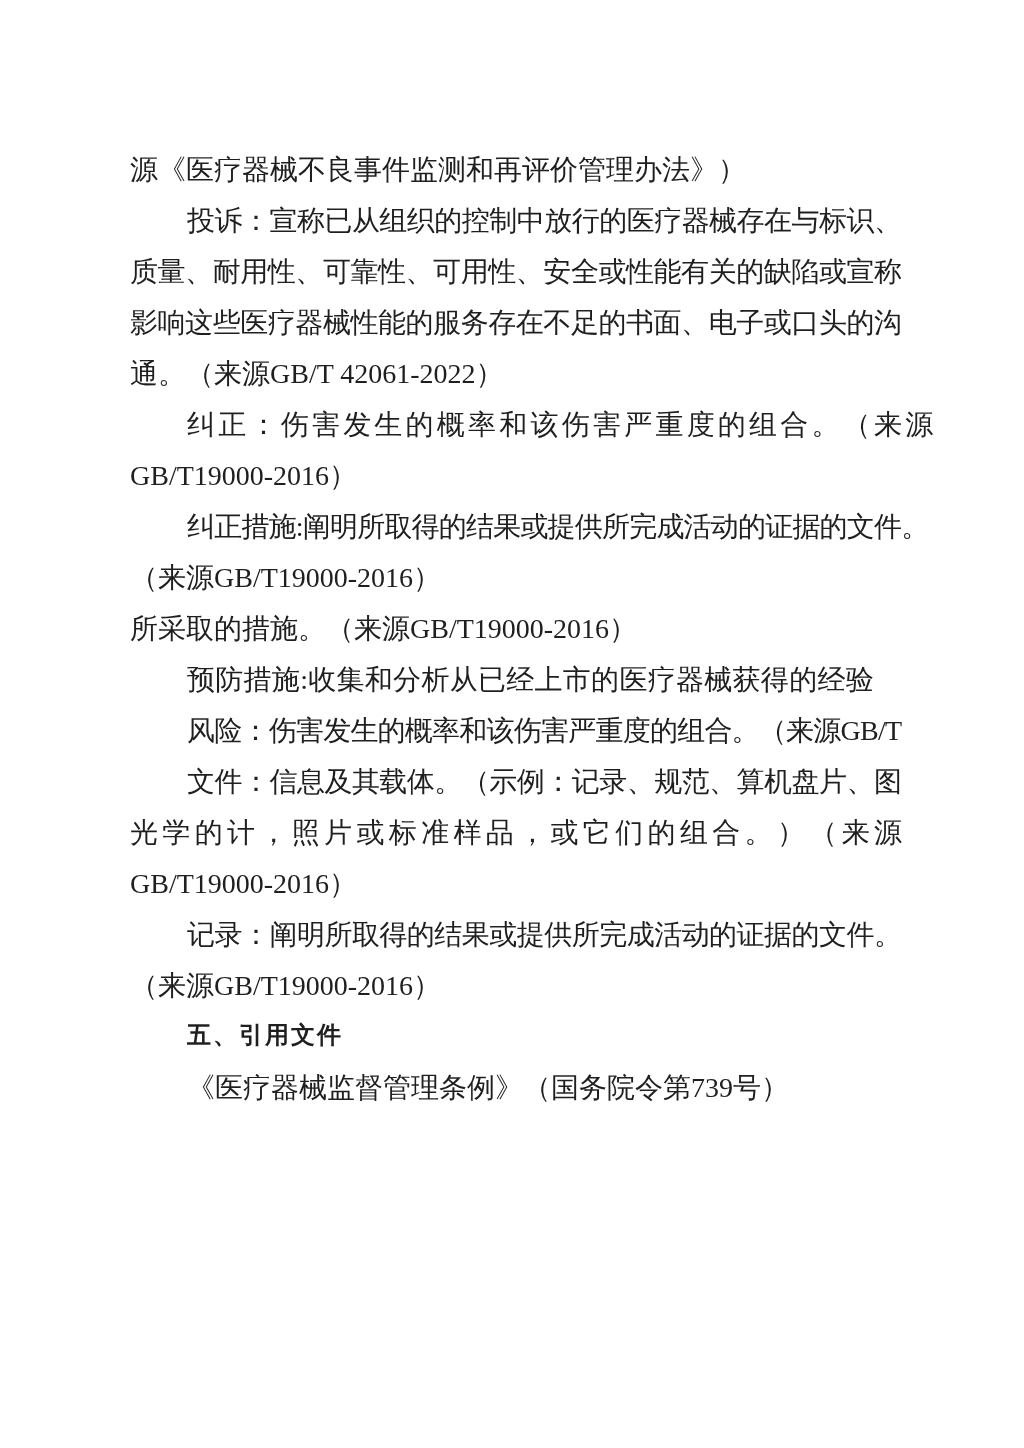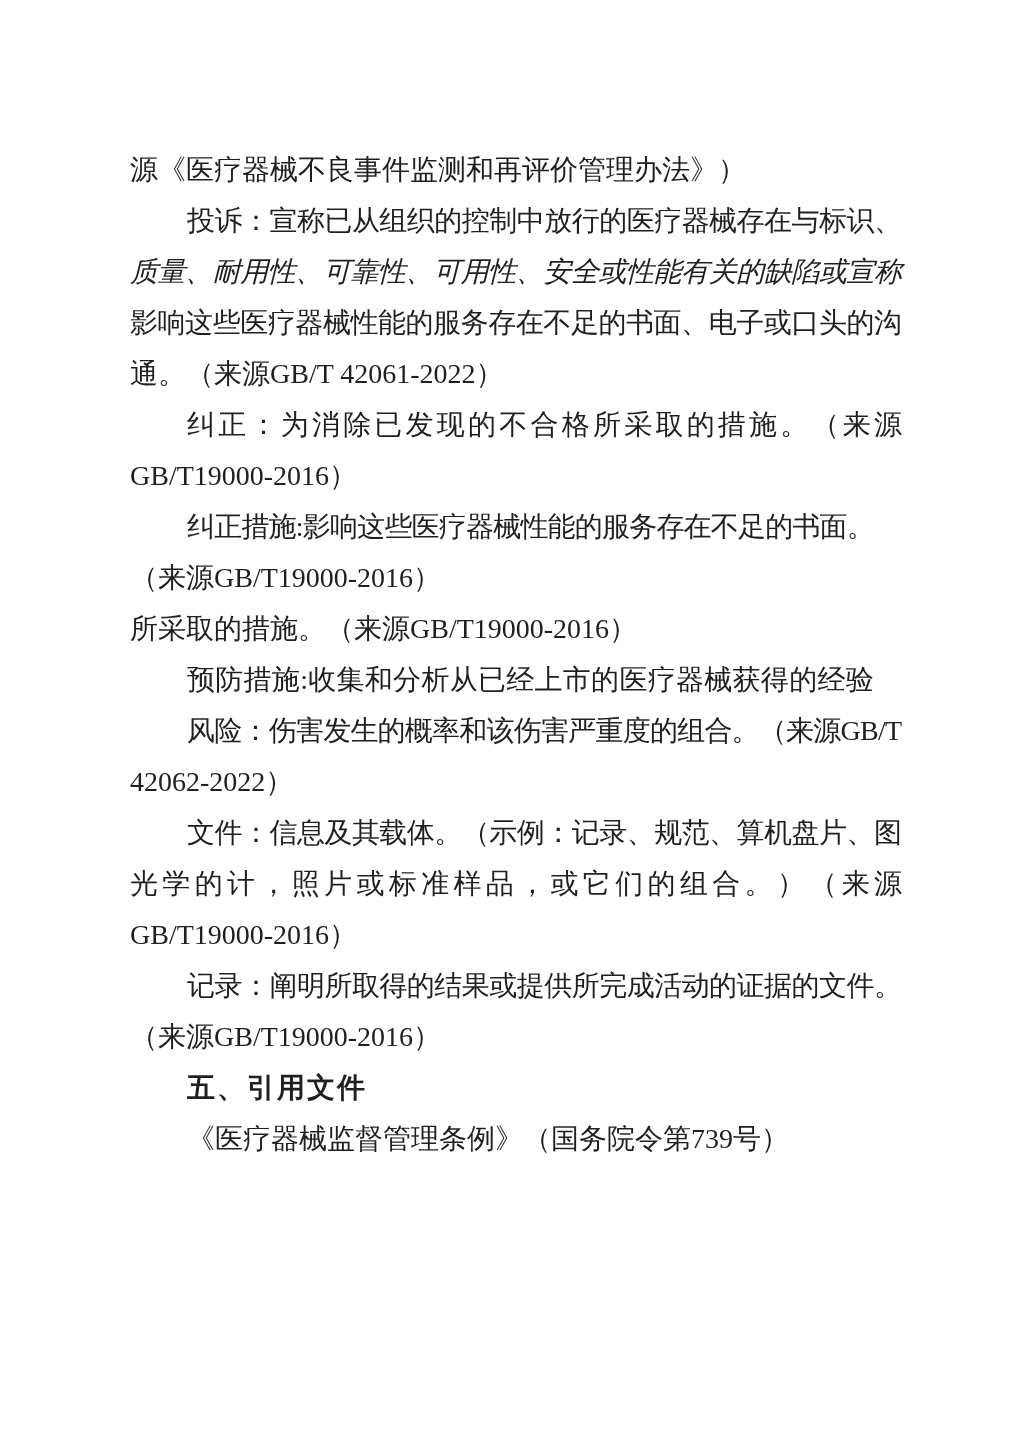--- a/index.html
+++ b/index.html
@@ -26,54 +26,53 @@
     height: 51px;
     line-height: 51px;
     font-size: 28px;
     white-space: nowrap;
     overflow: visible;
   }
   .line.indent {
     text-indent: 57px;
   }
   .line.heading {
-    font-family: Liberation Sans, sans-serif;
+    font-family: Liberation Mono, monospace;
     font-weight: 700;
-    font-size: 28px;
+    font-size: 24px;
     letter-spacing: 2px;
   }
   .page-number {
     position: absolute;
     top: 1316px;
     right: 156px;
     font-size: 21px;
     line-height: 26px;
     color: #4a4a4a;
     letter-spacing: 4px;
     font-family: "Liberation Serif", "DejaVu Serif", serif;
   }
 </style>
 </head>
 <body>
 
 <div class="page">
   <div class="text-block" id="text-block">
       <div class="line"><span>源《医疗器械不良事件监测和再评价管理办法》）</span></div>
       <div class="line indent"><span style="letter-spacing: -0.52px;">投诉：宣称已从组织的控制中放行的医疗器械存在与标识、</span></div>
-      <div class="line"><span style="letter-spacing: -0.444444px; font-style: italic;">质量、耐用性、可靠性、可用性、安全或性能有关的缺陷或宣称</span></div>
+      <div class="line"><span style="letter-spacing: -0.444444px;">质量、耐用性、可靠性、可用性、安全或性能有关的缺陷或宣称</span></div>
       <div class="line"><span style="letter-spacing: -0.444444px;">影响这些医疗器械性能的服务存在不足的书面、电子或口头的沟</span></div>
       <div class="line"><span>通。（来源GB/T 42061-2022）</span></div>
-      <div class="line indent"><span style="letter-spacing: 3.22727px;">纠正：为消除已发现的不合格所采取的措施。（来源</span></div>
+      <div class="line indent"><span style="letter-spacing: 3.22727px;">纠正：伤害发生的概率和该伤害严重度的组合。（来源</span></div>
       <div class="line"><span>GB/T19000-2016）</span></div>
-      <div class="line indent"><span style="letter-spacing: -0.799279px;">纠正措施:影响这些医疗器械性能的服务存在不足的书面。</span></div>
+      <div class="line indent"><span style="letter-spacing: -0.799279px;">纠正措施:阐明所取得的结果或提供所完成活动的证据的文件。</span></div>
       <div class="line"><span>（来源GB/T19000-2016）</span></div>
       <div class="line"><span>所采取的措施。（来源GB/T19000-2016）</span></div>
       <div class="line indent"><span style="letter-spacing: 0.28875px;">预防措施:收集和分析从已经上市的医疗器械获得的经验</span></div>
       <div class="line indent"><span style="letter-spacing: -0.769676px;">风险：伤害发生的概率和该伤害严重度的组合。（来源GB/T</span></div>
-      <div class="line"><span>42062-2022）</span></div>
       <div class="line indent"><span style="letter-spacing: -0.52px;">文件：信息及其载体。（示例：记录、规范、算机盘片、图</span></div>
       <div class="line"><span style="letter-spacing: 4.34783px;">光学的计，照片或标准样品，或它们的组合。）（来源</span></div>
       <div class="line"><span>GB/T19000-2016）</span></div>
       <div class="line indent"><span style="letter-spacing: -0.52px;">记录：阐明所取得的结果或提供所完成活动的证据的文件。</span></div>
       <div class="line"><span>（来源GB/T19000-2016）</span></div>
       <div class="line indent heading"><span>五、引用文件</span></div>
       <div class="line indent"><span>《医疗器械监督管理条例》（国务院令第739号）</span></div>
     </div>
   <div class="page-number">— 9 —</div>
 </div>

